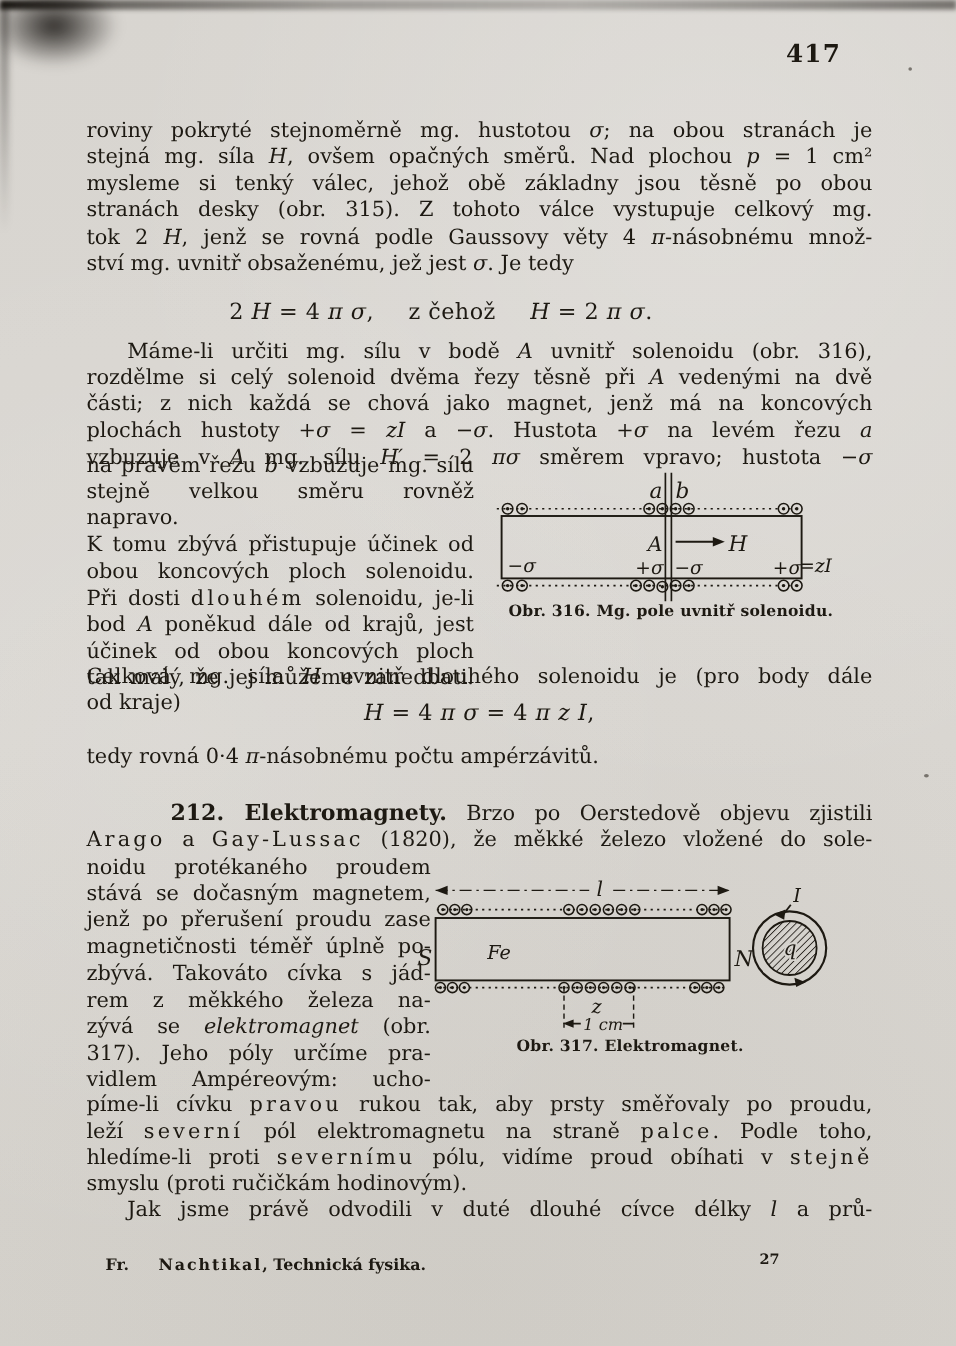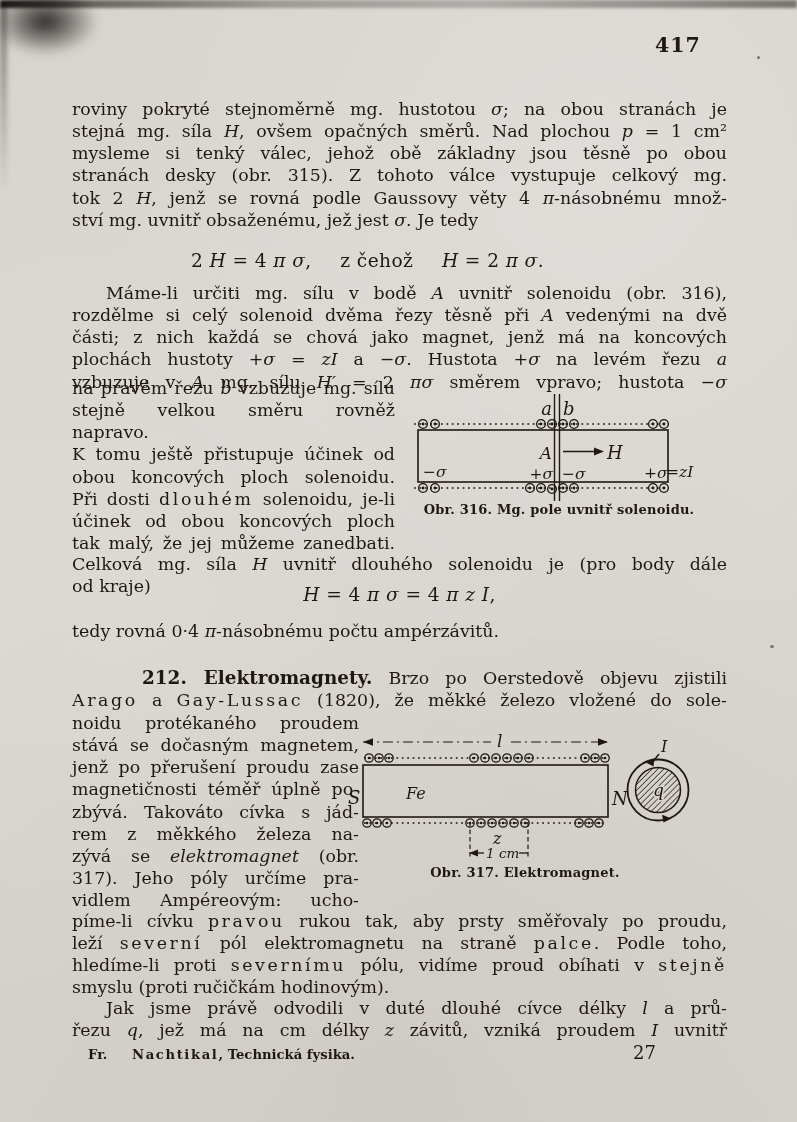--- a/index.html
+++ b/index.html
@@ -29,21 +29,21 @@
   .ind{text-indent:34px;}
   .sp{letter-spacing:2.6px;}
   i{font-style:italic;}
   b{font-weight:bold;margin-left:36px;}
   .hd{font-size:18.4px;}
   .eq{position:absolute;text-align:center;font-size:18.6px;letter-spacing:.4px;}
   .caption{position:absolute;font-weight:bold;font-size:13px;text-align:center;letter-spacing:.2px;}
   .pagenum{position:absolute;left:655px;top:33px;font-weight:bold;font-size:20.5px;letter-spacing:1px;}
   .footer{position:absolute;left:88px;top:1047px;font-size:13.2px;font-weight:bold;}
   .footer .sp{letter-spacing:1.6px;margin-left:20px;}
-  .footerpage{position:absolute;left:633px;top:1042px;font-size:18px;font-weight:normal;}
+  .footerpage{position:absolute;left:633px;top:1042px;font-size:12px;font-weight:bold;}
   svg text{font-family:"DejaVu Serif","Liberation Serif",serif;fill:#1d1912;}
   svg .lbl{font-style:italic;}
 </style>
 </head>
 <body>
 
 <div class="page">
   <div class="smudge-top"></div>
   <div class="smudge-corner"></div>
   <div class="smudge-left"></div>
@@ -67,23 +67,24 @@
     <div class="jl ind">Máme-li určiti mg. sílu v bodě <i>A</i> uvnitř solenoidu (obr. 316),</div>
     <div class="jl">rozdělme si celý solenoid dvěma řezy těsně při <i>A</i> vedenými na dvě</div>
     <div class="jl">části; z nich každá se chová jako magnet, jenž má na koncových</div>
     <div class="jl">plochách hustoty +<i>σ</i> = <i>zI</i> a −<i>σ</i>. Hustota +<i>σ</i> na levém řezu <i>a</i></div>
     <div class="jl">vzbuzuje v <i>A</i> mg. sílu <i>H′</i> = 2 <i>πσ</i> směrem vpravo; hustota −<i>σ</i></div>
   </div>
 
   <div class="tblock" style="left:72px;top:377px;width:323px;">
     <div class="jl">na pravém řezu <i>b</i> vzbuzuje mg. sílu</div>
     <div class="jl">stejně velkou směru rovněž napravo.</div>
-    <div class="jl">K tomu ještě přistupuje účinek od</div>
+    <div class="jl">K tomu zbývá přistupuje účinek od</div>
     <div class="jl">obou koncových ploch solenoidu.</div>
     <div class="jl">Při dosti <span class="sp">dlouhém</span> solenoidu, je-li</div>
+    <div class="jl">bod <i>A</i> poněkud dále od krajů, jest</div>
     <div class="jl">účinek od obou koncových ploch</div>
     <div class="jl">tak malý, že jej můžeme zanedbati.</div>
   </div>
 
   <svg style="position:absolute;left:410px;top:388px;" width="295" height="116" viewBox="0 0 295 116">
     <defs>
       <g id="coil316">
         <circle r="4.4" fill="none" stroke="#1d1912" stroke-width="1.3"></circle>
         <circle r="1.4" fill="#1d1912"></circle>
       </g>
@@ -228,18 +229,17 @@
 
   <div class="tblock" style="left:72px;top:910px;width:655px;">
     <div class="jl">píme-li cívku <span class="sp">pravou</span> rukou tak, aby prsty směřovaly po proudu,</div>
     <div class="jl">leží <span class="sp">severní</span> pól elektromagnetu na straně <span class="sp">palce</span>. Podle toho,</div>
     <div class="jl">hledíme-li proti <span class="sp">severnímu</span> pólu, vidíme proud obíhati v <span class="sp">stejně</span></div>
     <div>smyslu (proti ručičkám hodinovým).</div>
   </div>
 
   <div class="tblock" style="left:72px;top:997px;width:655px;">
     <div class="jl ind">Jak jsme právě odvodili v duté dlouhé cívce délky <i>l</i> a prů-</div>
-    <div class="jl">řezu <i>q</i>, jež má na cm délky <i>z</i> závitů, vzniká proudem <i>I</i> uvnitř</div>
   </div>
 
   <div class="footer">Fr. <span class="sp">Nachtikal</span>, Technická fysika.</div>
   <div class="footerpage">27</div>
 </div>
 
 </body></html>

